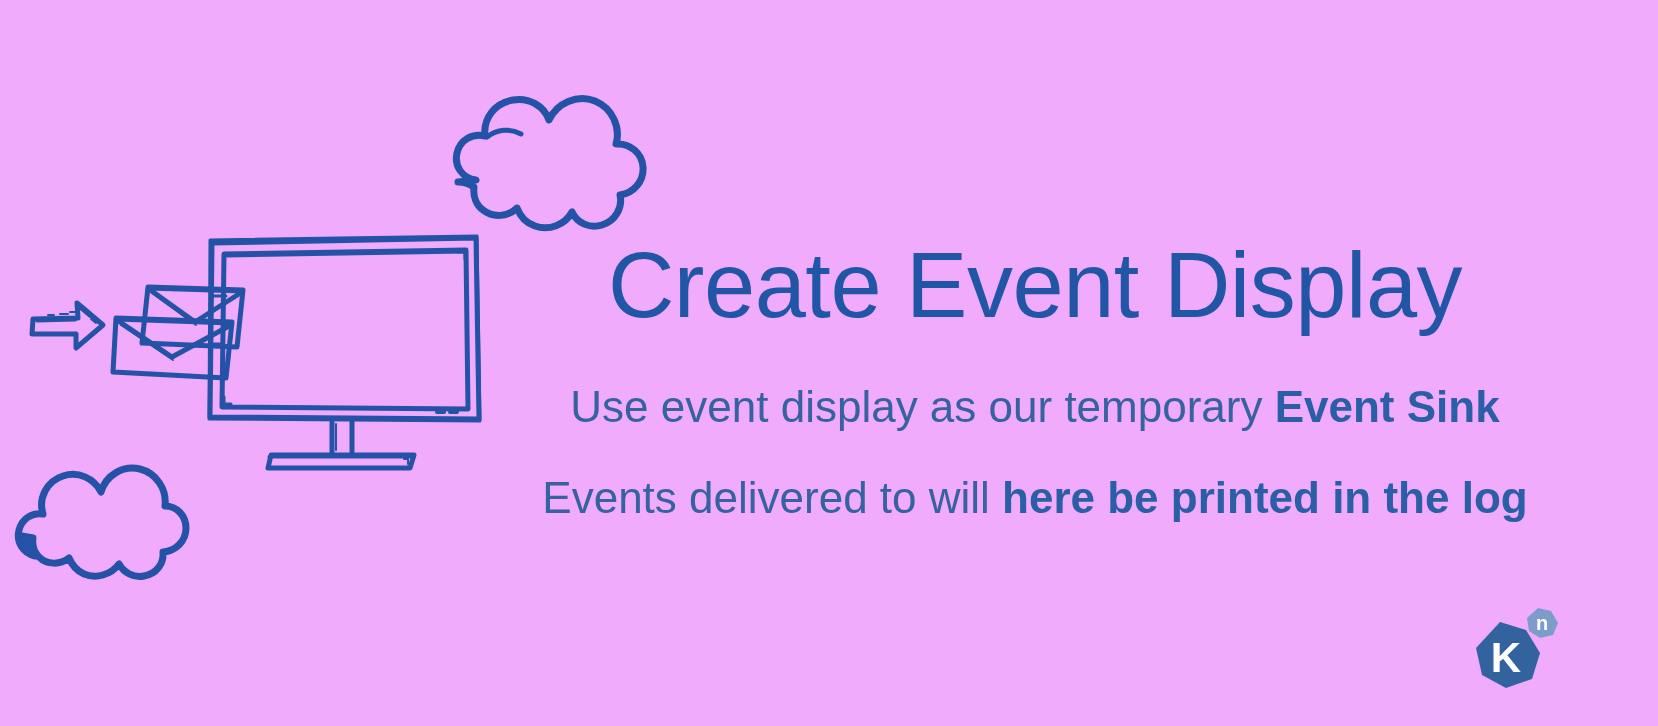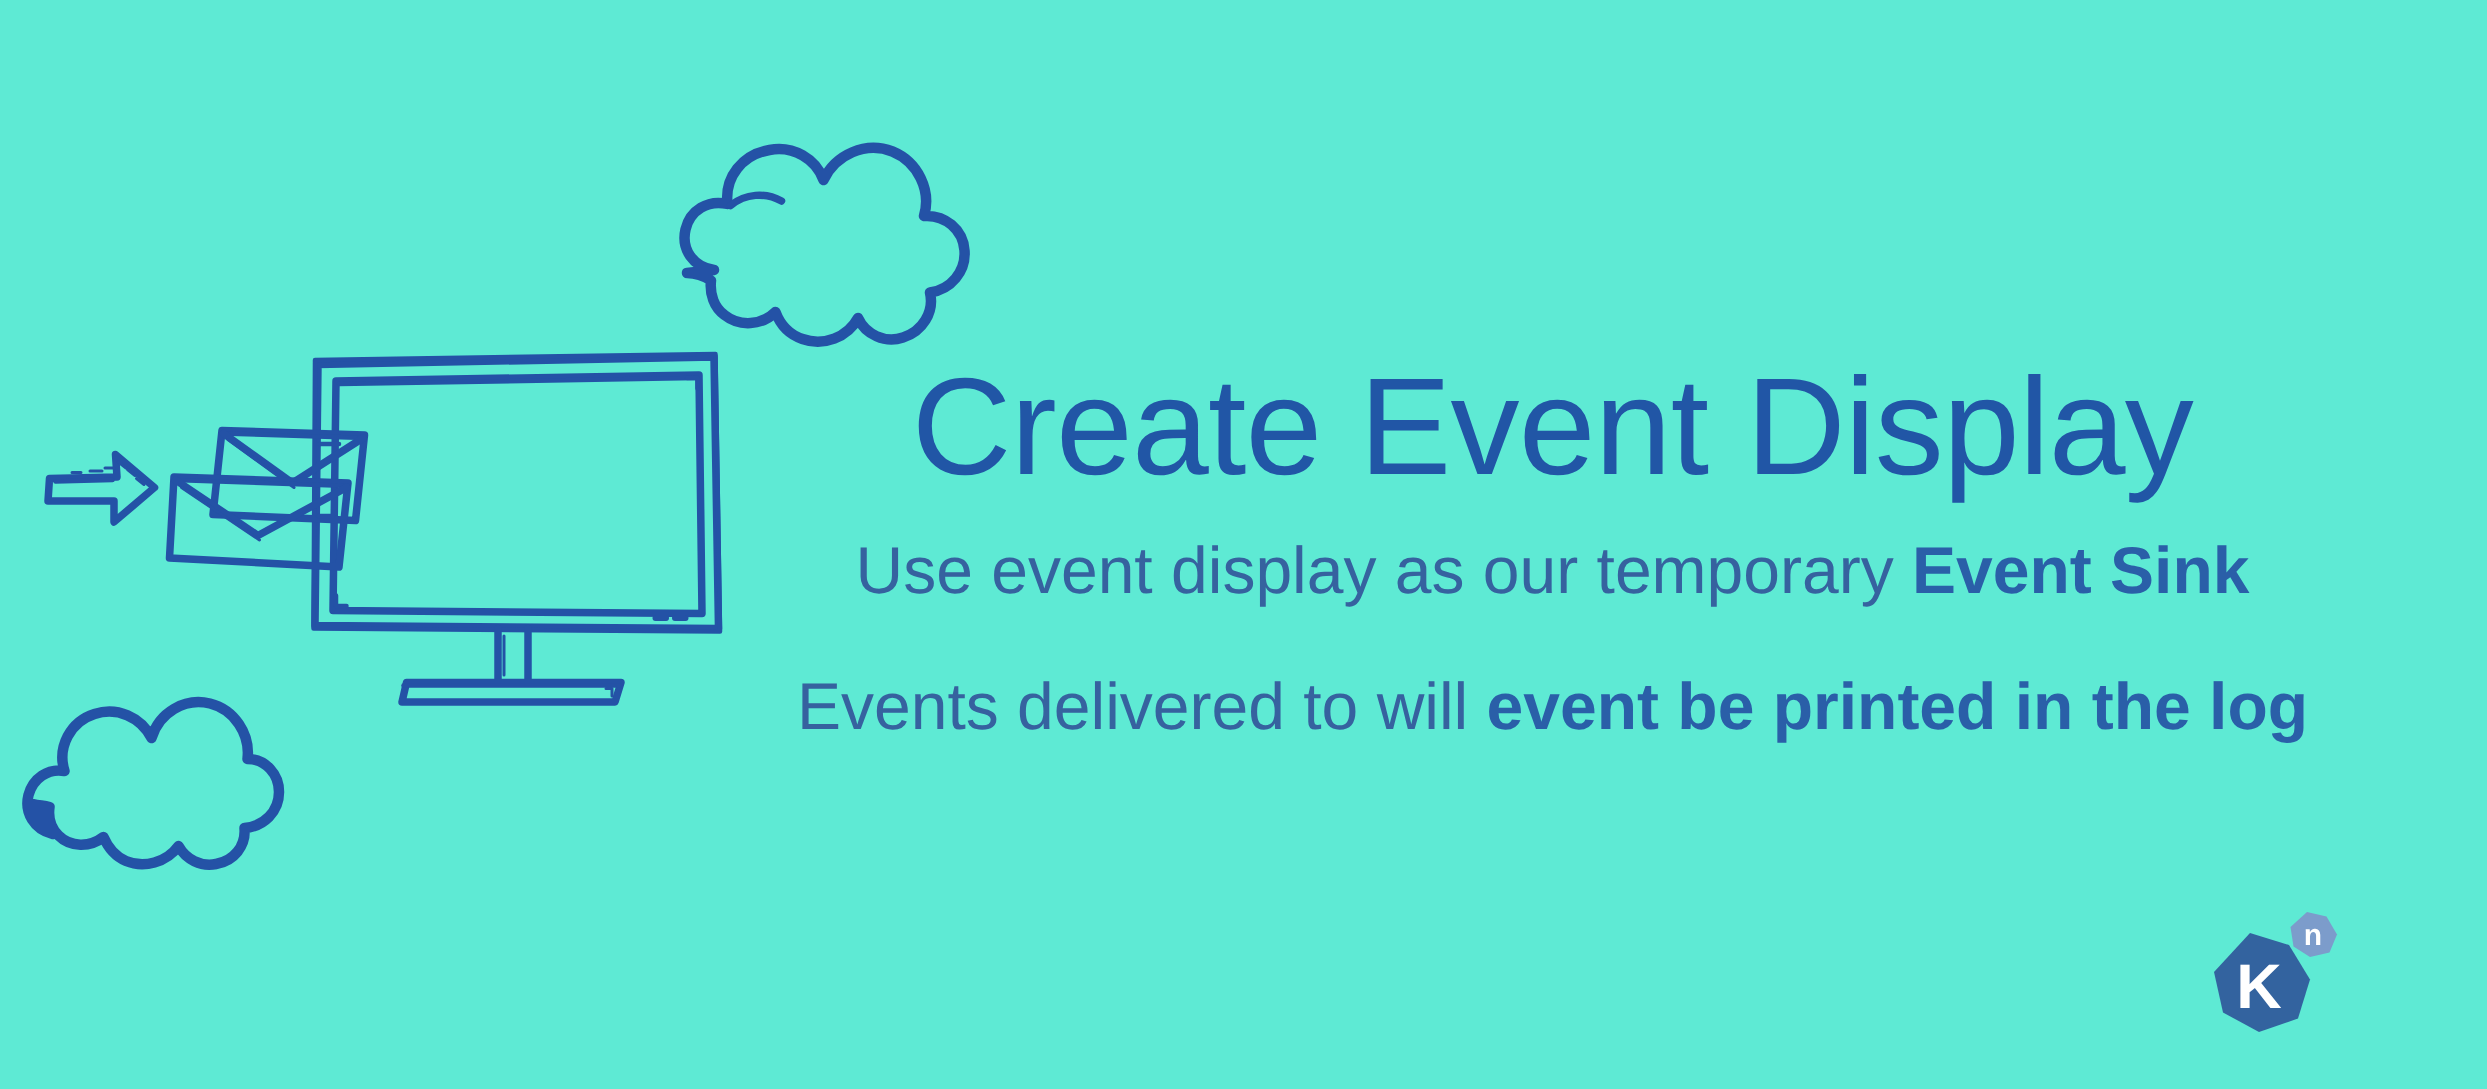--- a/index.html
+++ b/index.html
@@ -7,21 +7,21 @@
     padding: 0;
     background: #ffffff;
   }
   body {
     font-family: "Liberation Sans", sans-serif;
   }
   #slide {
     position: relative;
     width: 1658px;
     height: 726px;
-    background: #5eead4;
+    background: #f0abfc;
     overflow: hidden;
   }
 
   
   #illustration {
     position: absolute;
     left: 0;
     top: 0;
     width: 660px;
     height: 726px;
@@ -52,21 +52,21 @@
   }
   .subtitle {
     font-family: "Liberation Sans", sans-serif;
     font-size: 44px;
     line-height: 1.2;
     font-weight: 400;
     color: #36629F;
     margin: 0;
     white-space: nowrap;
   }
-  #subtitle-1 { margin-top: 20px; }
+  #subtitle-1 { margin-top: 46px; }
   #subtitle-2 { margin-top: 38px; }
   .subtitle .em {
     font-weight: 700;
     color: #2A5FA8;
   }
 
   
   #logo-badge {
     position: absolute;
     right: 92px;
@@ -170,21 +170,21 @@
       </g>
 
     </svg>
   </div>
 
   <div id="text-block">
     <h1 id="page-title">Create Event Display</h1>
 
     <p class="subtitle" id="subtitle-1"><span>Use event display as our temporary </span><span class="em">Event Sink</span></p>
 
-    <p class="subtitle" id="subtitle-2"><span>Events delivered to will </span><span class="em">event be printed in the log</span></p>
+    <p class="subtitle" id="subtitle-2"><span>Events delivered to will </span><span class="em">here be printed in the log</span></p>
   </div>
 
   <div id="logo-badge">
     <svg viewBox="0 0 110 100" xmlns="http://www.w3.org/2000/svg">
 
       <polygon points="44,26 70,34 84,57 76,83 50,92 26,79 20,52" fill="#33639F"></polygon>
 
       <polygon points="82,12 95,15 102,27 97,39 84,42 73,35 71,22" fill="#7C9CCB"></polygon>
       <text x="50" y="76" text-anchor="middle" font-family="Liberation Sans, sans-serif" font-size="42" font-weight="700" fill="#ffffff">K</text>
       <text x="86" y="34" text-anchor="middle" font-family="Liberation Sans, sans-serif" font-size="20" font-weight="700" fill="#ffffff">n</text>

